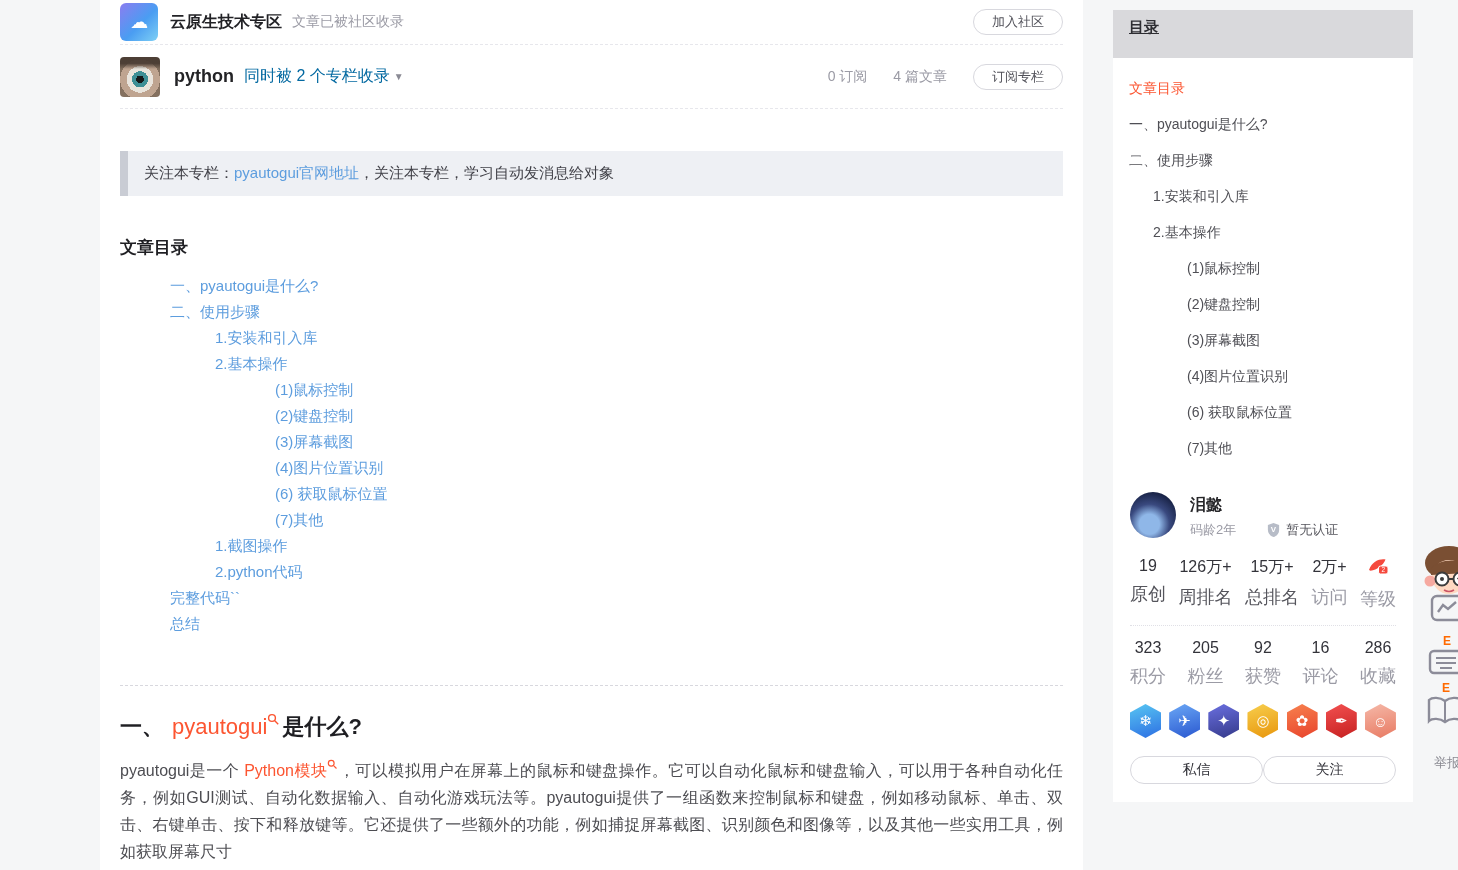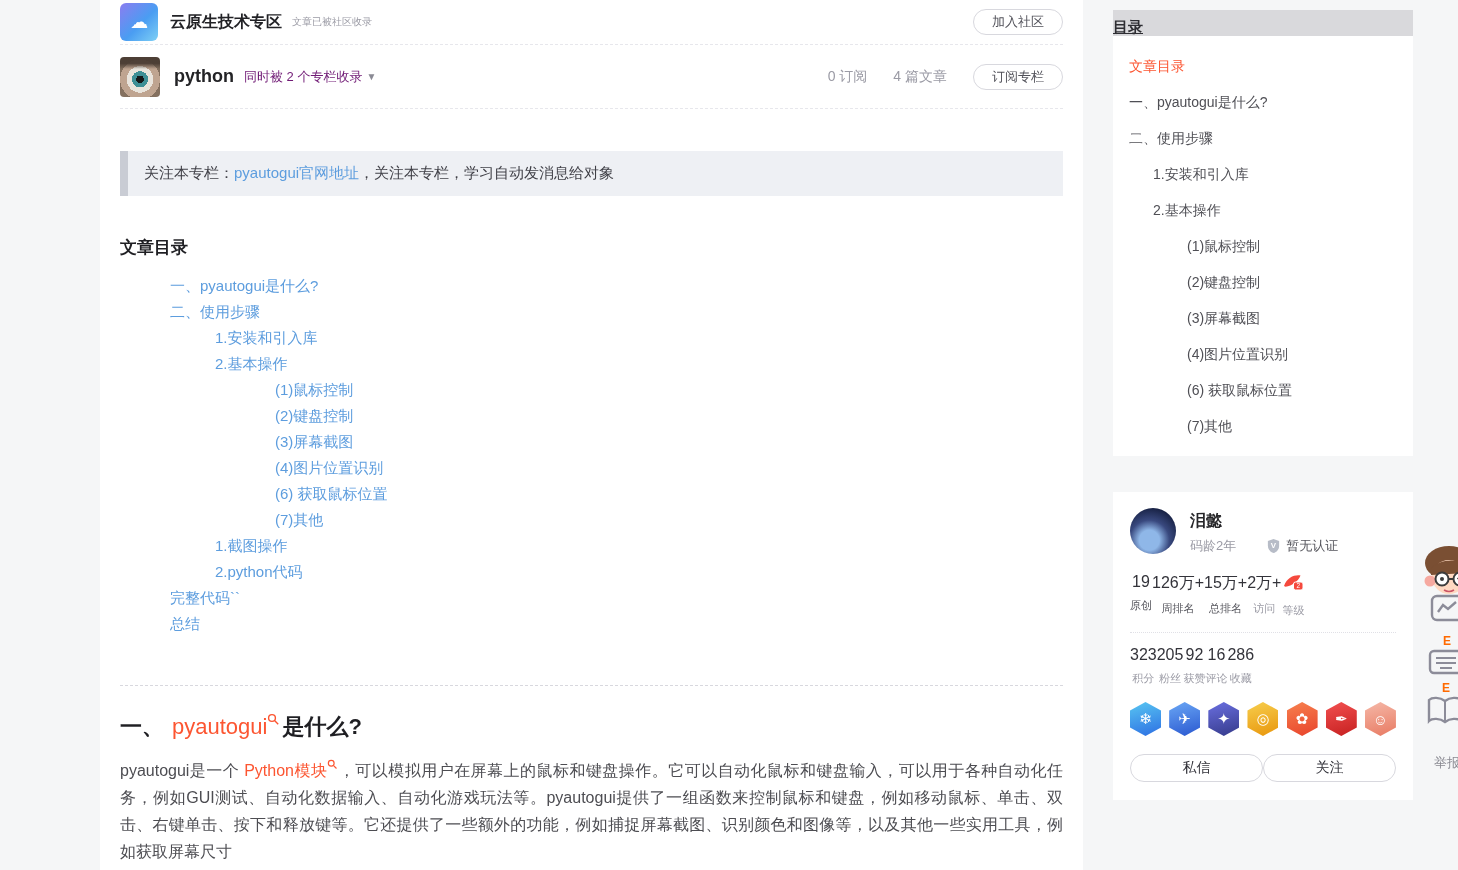--- a/index.html
+++ b/index.html
@@ -13,32 +13,32 @@
   a { text-decoration:none; cursor:pointer; }
 
   
   .main-card{ position:absolute; left:100px; top:0; width:983px; height:870px; background:#fff; padding:0 20px; }
 
   .community-row{ display:flex; align-items:center; height:45px; border-bottom:1px dashed #e7e7ec; }
   .community-icon{ width:38px; height:38px; border-radius:6px; flex:0 0 38px;
     background:linear-gradient(135deg,#8b7df0 0%,#4a9df2 55%,#7fd0f5 100%);
     display:flex; align-items:center; justify-content:center; color:#fff; font-size:18px; }
   .community-title{ margin-left:12px; font-size:16px; font-weight:bold; color:#222226; }
-  .community-note{ margin-left:10px; font-size:10px; color:#9b9ba5;font-family:Liberation Serif, serif; }
+  .community-note{ margin-left:10px; font-size:14px; color:#9b9ba5;font-family:Liberation Serif, serif; }
   .pill-btn{ height:26px; padding:0 18px; border:1px solid #d8d8de; border-radius:14px; background:#fff;
     font-size:13px; color:#515159; display:inline-flex; align-items:center; cursor:pointer; white-space:nowrap; }
   .row-spacer{ flex:1; }
 
   .column-row{ display:flex; align-items:center; height:64px; border-bottom:1px dashed #e7e7ec; }
   .eye-avatar{ width:40px; height:40px; border-radius:4px; flex:0 0 40px;
     background:
       linear-gradient(180deg, rgba(74,60,51,.95) 0 16%, rgba(74,60,51,0) 30%),
       radial-gradient(circle at 50% 56%, #15181a 0 13%, #3e8f96 13% 27%, #e9e4dc 27% 44%, #bfa490 44% 66%, #84705f 66% 100%); }
   .column-name{ margin-left:14px; font-size:18px; font-weight:bold; color:#232326; }
-  .column-meta{ margin-left:10px; font-size:13px; color:#701a75; }
+  .column-meta{ margin-left:10px; font-size:16px; color:#0369a1; }
   .caret{ font-size:10px; color:#8a8a94; margin-left:4px; }
   .column-stat{ font-size:14px; color:#9b9ba5; margin-right:26px; }
 
   .quote{ margin-top:42px; background:#eef0f4; border-left:8px solid #c9ccd4; padding:13px 16px;
     font-size:15px; color:#3f3f46; }
   .quote a{ color:#5d9dde; }
 
   .article-toc{ margin-top:40px; }
   .article-toc-title{ font-size:17px; font-weight:bold; color:#1f1f23; }
   .article-toc ul{ list-style:none; margin-top:14px; }
@@ -51,41 +51,41 @@
   .article-heading{ margin-top:26px; font-size:22px; font-weight:bold; color:#1f1f23; }
   .article-heading .kw{ color:#fc5531; font-weight:500; margin-left:8px; }
   .article-heading .suffix{ margin-left:2px; }
   .mag{ display:inline-block; vertical-align:super; line-height:0; }
 
   .article-para{ margin-top:15px; font-size:16px; line-height:27px; color:#4d4d52; text-align:justify; }
   .article-para .red-link{ color:#fc5531; }
 
   
   .dir-card{ position:absolute; left:1113px; top:10px; width:300px; background:#fff; padding-bottom:12px; }
-  .dir-header{ height:26px; line-height:34px; background:#d9d9dc; padding-left:0;
+  .dir-header{ height:48px; line-height:34px; background:#d9d9dc; padding-left:16px;
     font-size:15px; font-weight:bold; color:#2e2e33;text-decoration:underline; }
   .dir-list{ padding:12px 16px 0; }
   .dir-item{ font-size:14px; line-height:36px; color:#4f4f55; white-space:nowrap; overflow:hidden; display:block; }
   .dir-item.active{ color:#fc5531; }
   .dlv1{ padding-left:24px; } .dlv2{ padding-left:58px; }
 
   
-  .profile-card{ position:absolute; left:1113px; top:492px; width:300px; background:#fff; padding:16px 17px 18px; }
+  .profile-card{ position:absolute; left:1113px; top:476px; width:300px; background:#fff; padding:16px 17px 18px; }
   .profile-top{ display:flex; align-items:flex-start; }
   .avatar{ width:46px; height:46px; border-radius:50%; flex:0 0 46px;
     background:radial-gradient(circle at 42% 70%, #8fb7e8 0 24%, #39497f 48%, #131c3c 82%); }
   .profile-info{ margin-left:14px; padding-top:3px; flex:1; }
   .profile-name{ font-size:16px; font-weight:bold; color:#262629; }
   .profile-meta{ margin-top:5px; font-size:13px; color:#9b9ba5; display:flex; align-items:flex-end; }
   .cert{ margin-left:30px; display:inline-flex; align-items:center; color:#55555c; }
   .cert svg{ margin-right:5px; }
 
-  .stats{ display:flex; margin-top:18px; text-align:center; }
+  .stats{ display:flex; justify-content:space-between; margin-top:18px; text-align:center; }
   .stat-value{ font-size:16px; color:#33333a; display:block; }
-  .stat-label{ display:block; margin-top:7px; font-size:11px; color:#55555c; }
+  .stat-label{ display:block; margin-top:7px; font-size:18px; color:#55555c; }
   .stat-label.muted{ color:#9b9ba5; }
   .dot-divider{ border:none; border-top:1px dotted #e0e0e6; margin-top:14px; }
   .stats.second{ margin-top:13px; }
   .stats.second .stat-label{ color:#9b9ba5;font-family:Liberation Serif, serif; }
 
   .badges{ display:flex; justify-content:space-between; margin-top:16px; }
   .badge{ width:31px; height:34px; clip-path:polygon(50% 0,100% 25%,100% 75%,50% 100%,0 75%,0 25%);
     display:flex; align-items:center; justify-content:center; color:#fff; font-size:15px; cursor:pointer; }
 
   .profile-buttons{ display:flex; gap:0; margin-top:18px; }

